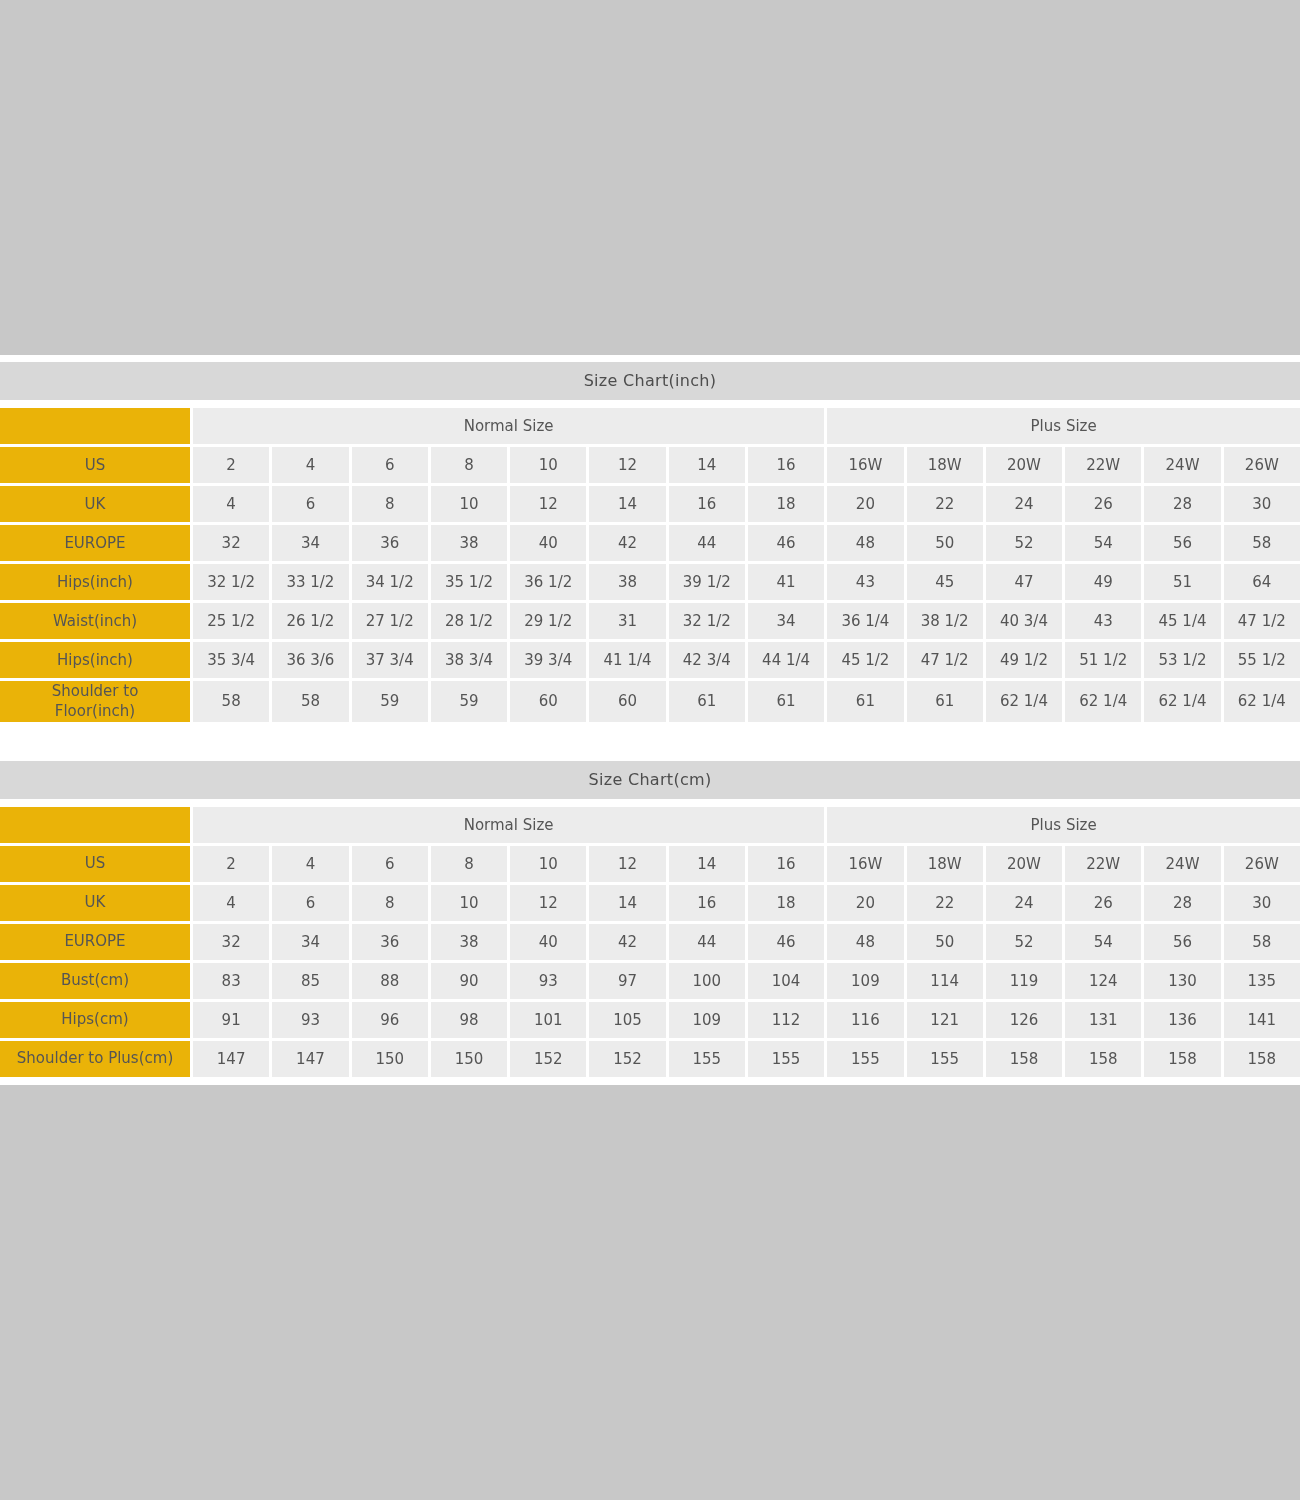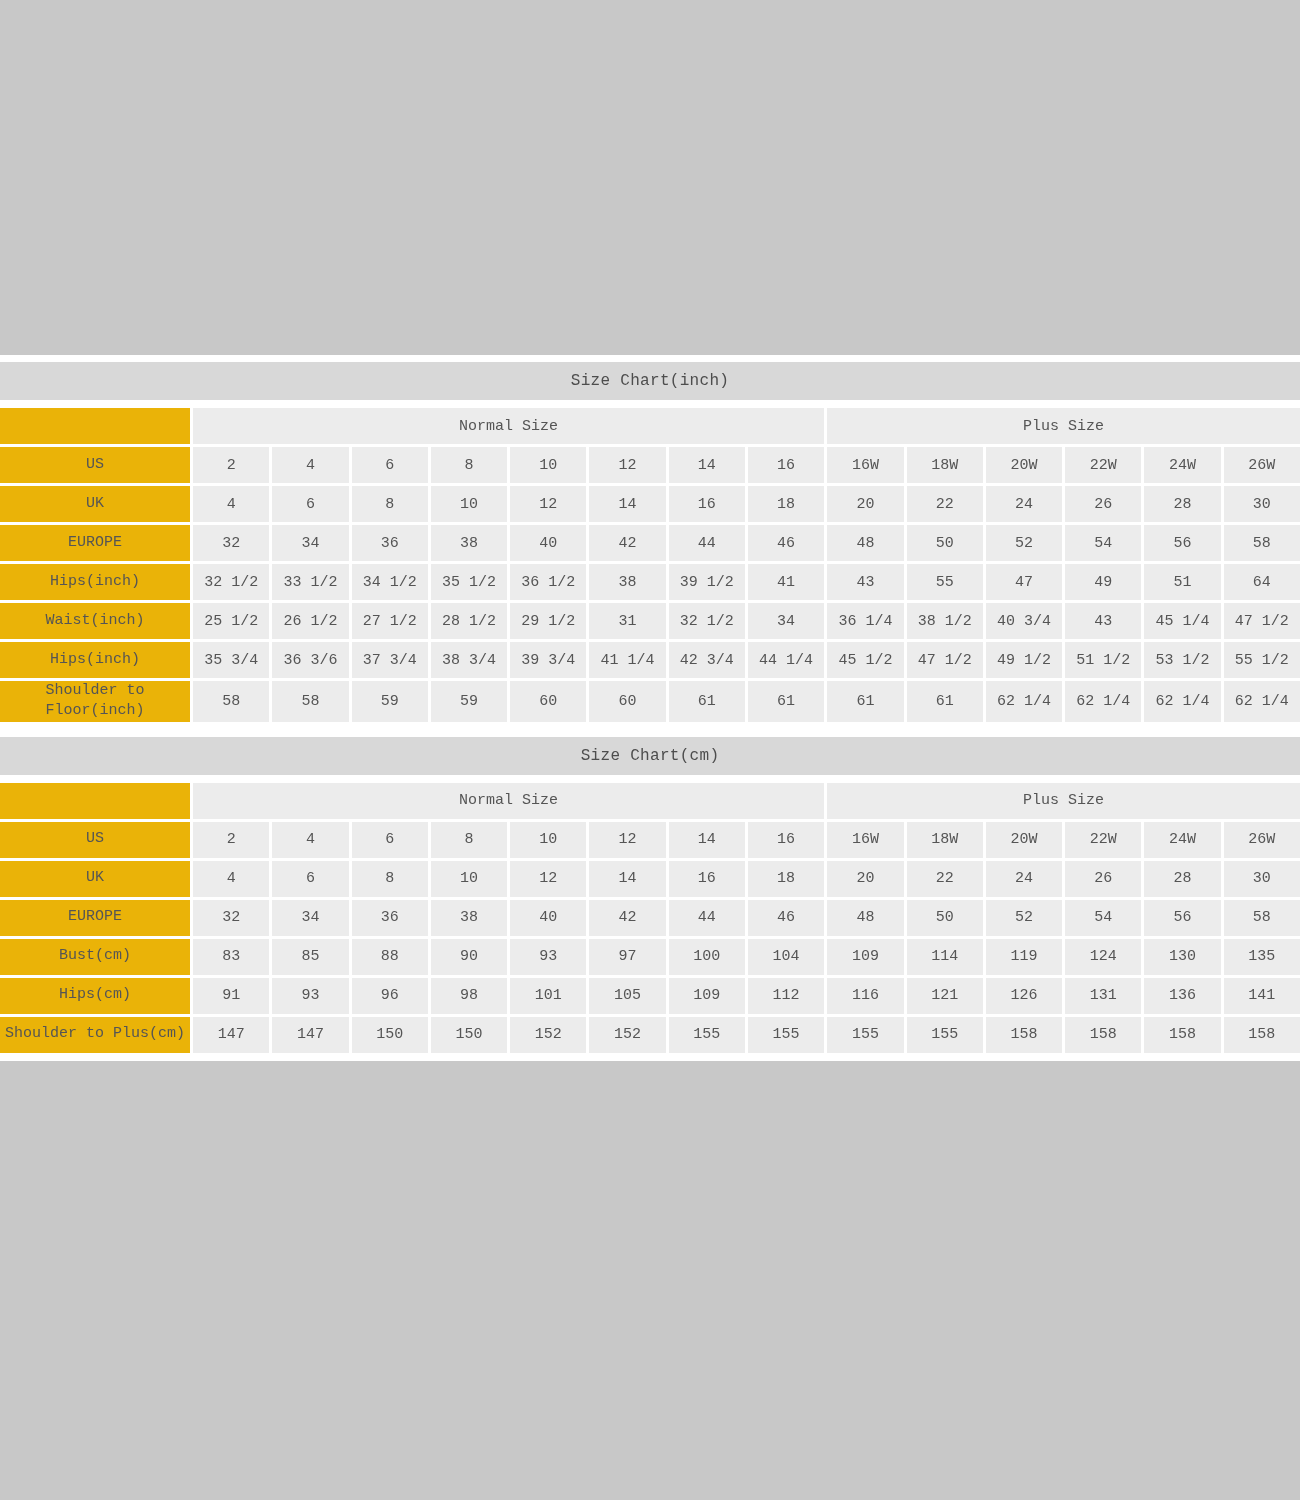--- a/index.html
+++ b/index.html
@@ -11,22 +11,22 @@
     height: 1500px;
     background: #c8c8c8;
     overflow: hidden;
     font-family: "DejaVu Sans", "Liberation Sans", sans-serif;
   }
   .content-strip {
     margin-top: 355px;
     background: #ffffff;
     padding: 7px 0 5px 0;
   }
-  .chart-section { width: 1300px; font-family: Liberation Mono, monospace; }
-  .chart-section + .chart-section { margin-top: 12px; }
+  .chart-section { width: 1300px; }
+  .chart-section + .chart-section { margin-top: 36px; }
   .chart-title {
     height: 38px;
     line-height: 38px;
     text-align: center;
     background: #d8d8d8;
     color: #4d4d4d;
     font-size: 16px;
     margin-bottom: 5px;
     letter-spacing: 0.3px;
   }
@@ -132,21 +132,21 @@
               <td class="row-label">Hips(inch)</td>
               <td class="value-cell">32 1/2</td>
               <td class="value-cell">33 1/2</td>
               <td class="value-cell">34 1/2</td>
               <td class="value-cell">35 1/2</td>
               <td class="value-cell">36 1/2</td>
               <td class="value-cell">38</td>
               <td class="value-cell">39 1/2</td>
               <td class="value-cell">41</td>
               <td class="value-cell">43</td>
-              <td class="value-cell">55</td>
+              <td class="value-cell">45</td>
               <td class="value-cell">47</td>
               <td class="value-cell">49</td>
               <td class="value-cell">51</td>
               <td class="value-cell">64</td>
             </tr>
             <tr>
               <td class="row-label">Waist(inch)</td>
               <td class="value-cell">25 1/2</td>
               <td class="value-cell">26 1/2</td>
               <td class="value-cell">27 1/2</td>

